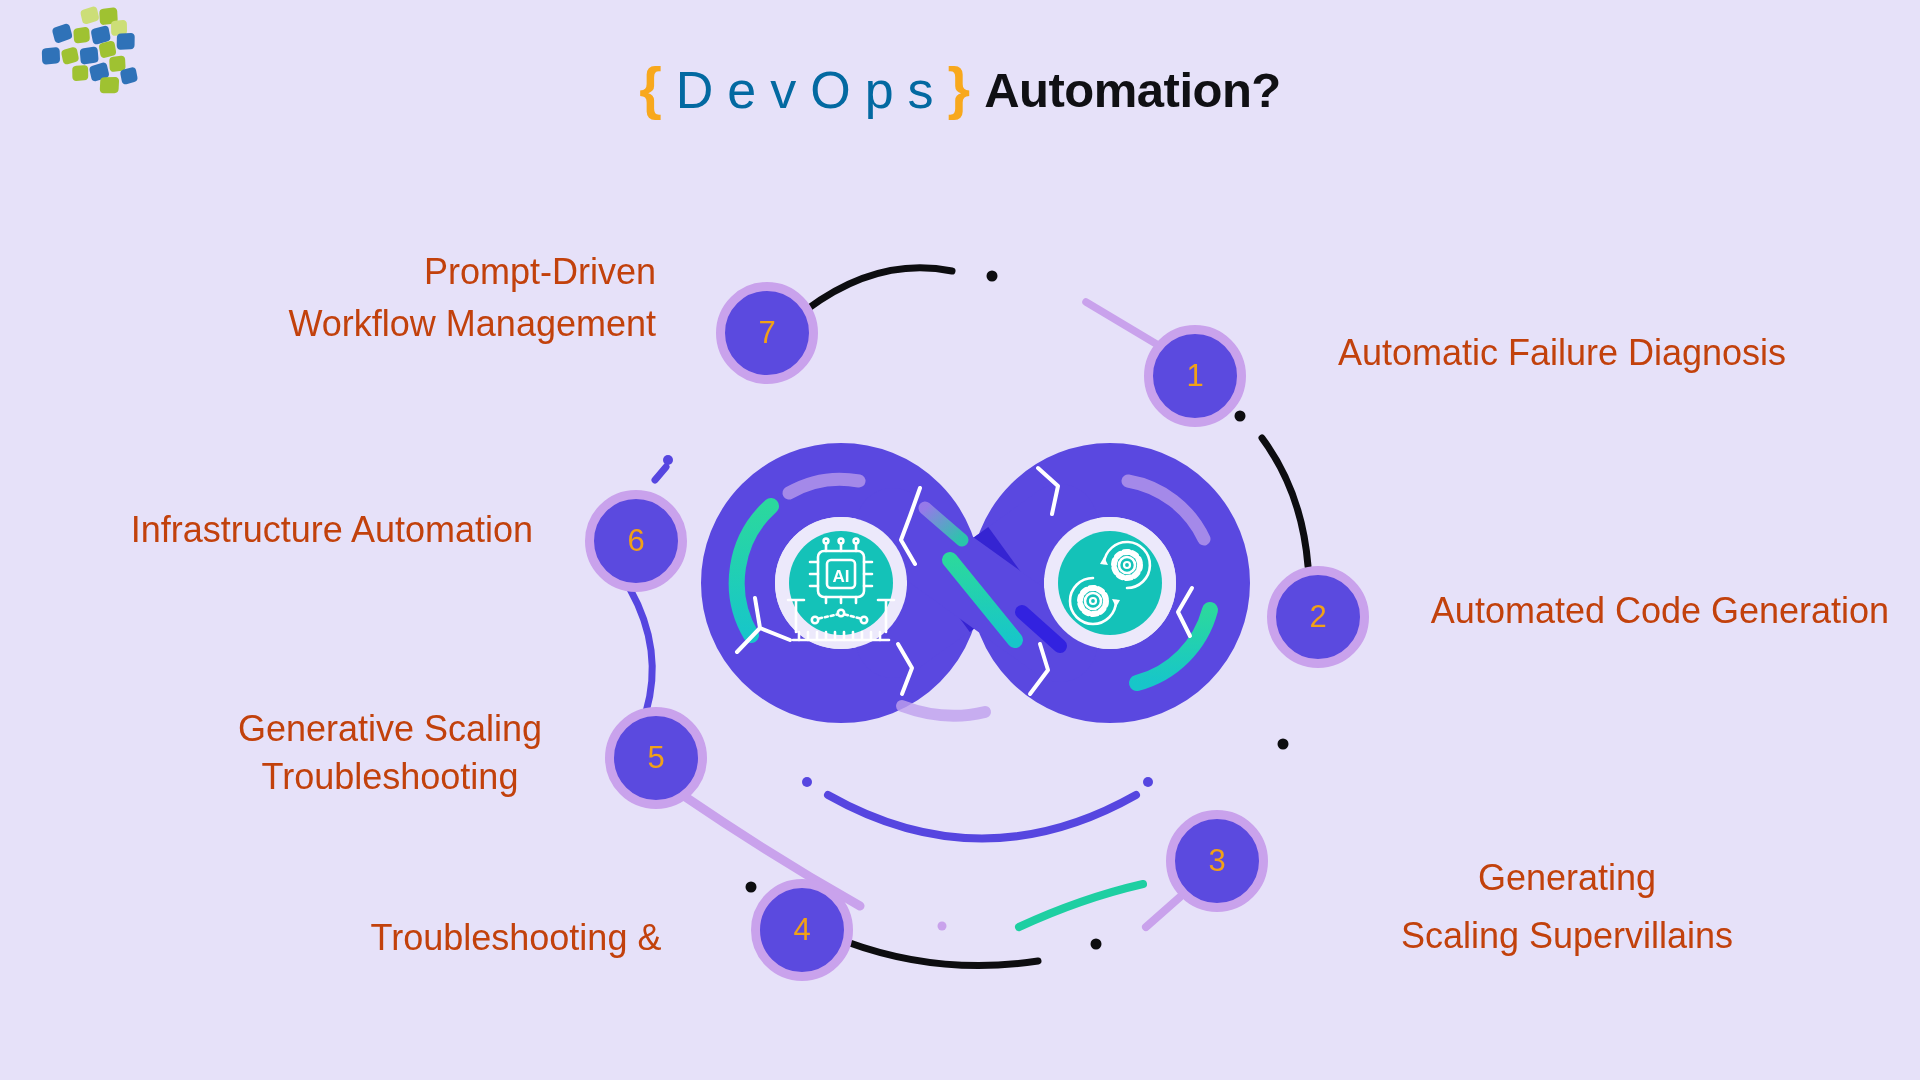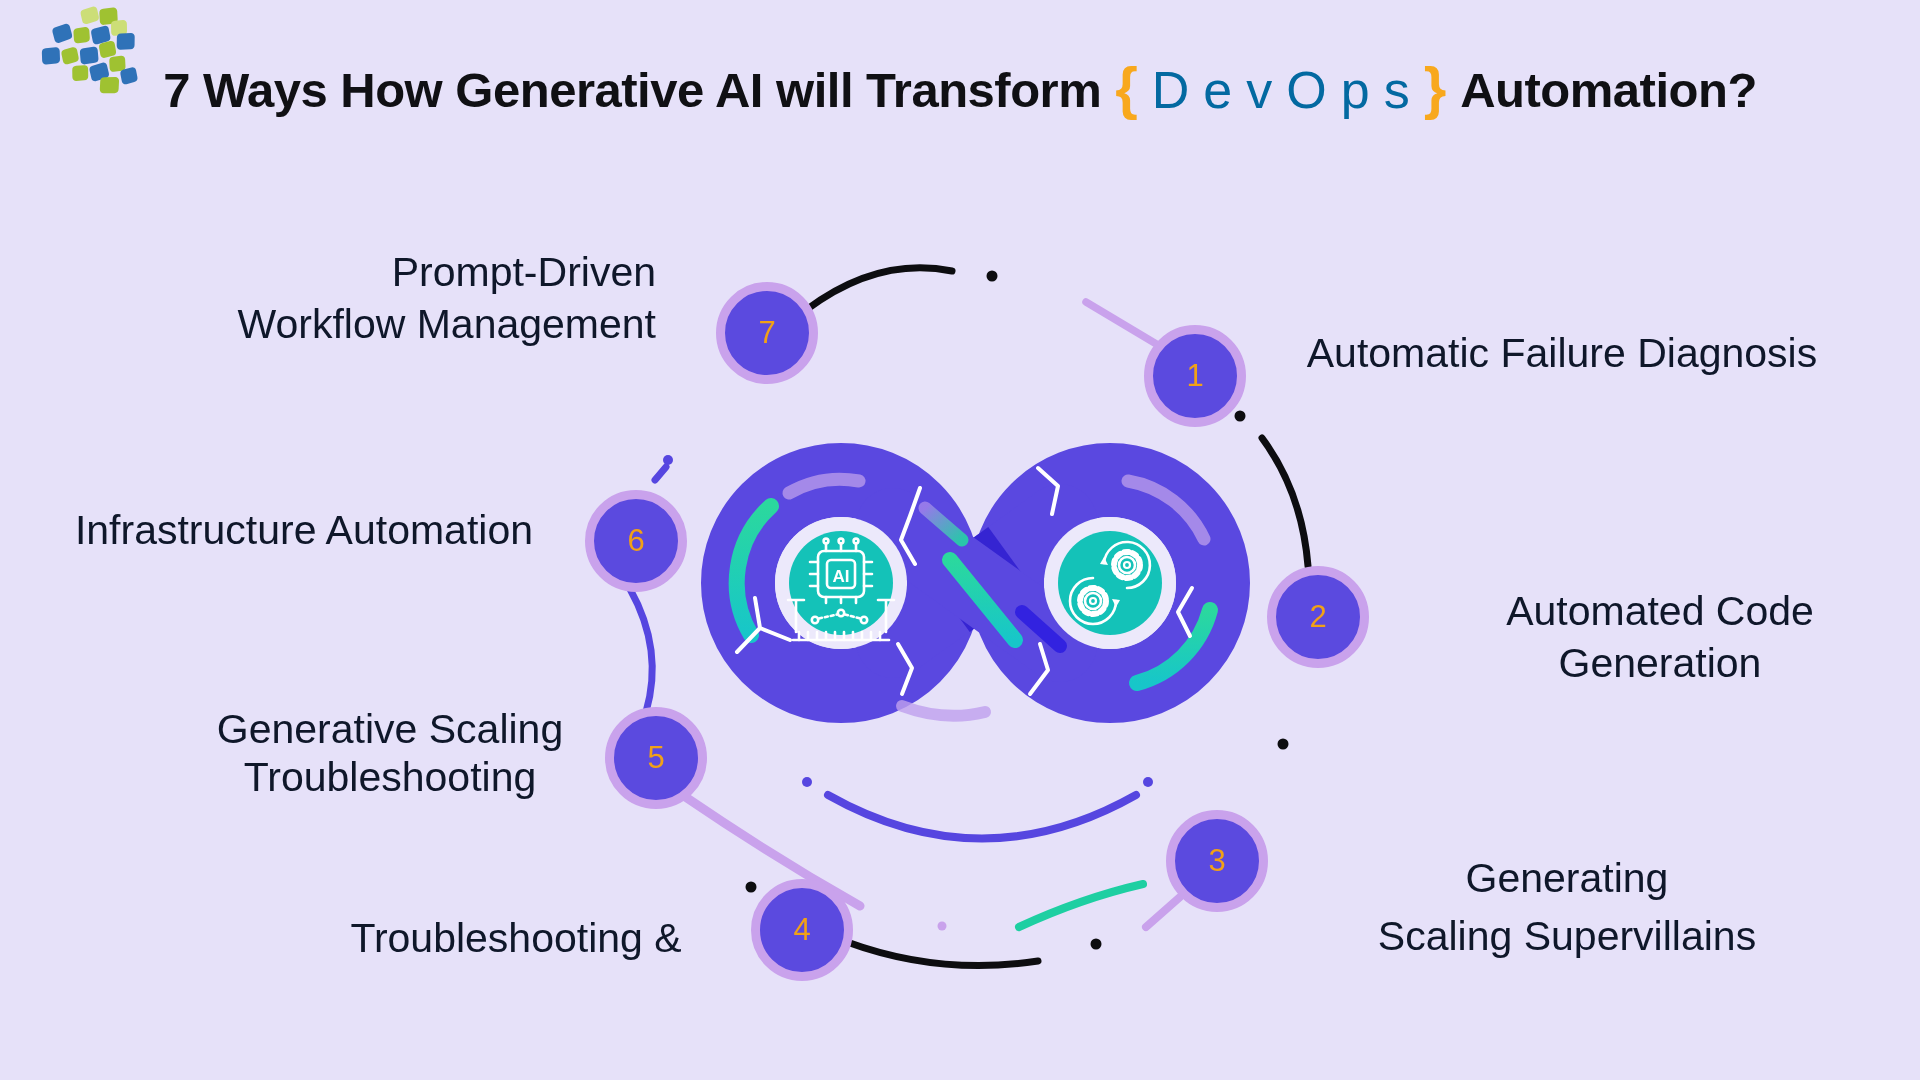--- a/index.html
+++ b/index.html
@@ -17,21 +17,21 @@
   .logo .tile{position:absolute;border-radius:4px;}
 
   
   svg.art{position:absolute;left:0;top:0;}
 
   .node{position:absolute;width:84px;height:84px;border-radius:50%;
         background:#5B4ADF;border:9px solid #C9A2EC;
         display:flex;align-items:center;justify-content:center;
         color:#F1A117;font-size:31px;font-weight:400;}
 
-  .step-label{position:absolute;color:#0f172a;font-size:41px;line-height:52px;font-weight:400;}
+  .step-label{position:absolute;color:#c2410c;font-size:36px;line-height:52px;font-weight:400;}
   .step-label .ln{display:block;}
   .lbl-right{text-align:right;}
   .lbl-center{text-align:center;}
   .lbl-left{text-align:center;}
 </style>
 </head>
 <body>
 
 <div id="canvas">
 
@@ -48,21 +48,20 @@
     <div class="tile" style="left:66px;top:39px;width:16px;height:15px;background:#9FC231;transform:rotate(-3deg);"></div>
     <div class="tile" style="left:84px;top:34px;width:18px;height:16px;background:#2F72B8;transform:rotate(8deg);"></div>
     <div class="tile" style="left:36px;top:57px;width:16px;height:15px;background:#9FC231;transform:rotate(6deg);"></div>
     <div class="tile" style="left:54px;top:59px;width:18px;height:16px;background:#2F72B8;transform:rotate(-6deg);"></div>
     <div class="tile" style="left:74px;top:55px;width:16px;height:15px;background:#9FC231;transform:rotate(4deg);"></div>
     <div class="tile" style="left:62px;top:74px;width:19px;height:16px;background:#9FC231;transform:rotate(10deg);"></div>
     <div class="tile" style="left:84px;top:69px;width:16px;height:15px;background:#2F72B8;transform:rotate(-4deg);"></div>
   </div>
 
   <div class="title-row">
-    <span class="title-text">7 Ways How Generative AI will Transform</span>
     <span class="brace">{</span>
     <span class="devops">DevOps</span>
     <span class="brace">}</span>
     <span class="title-text">Automation?</span>
   </div>
 
   <svg class="art" width="1920" height="1080" viewBox="0 0 1920 1080">
     <defs>
       <linearGradient id="tealGrad" x1="0" y1="0" x2="0" y2="1">
         <stop offset="0" stop-color="#2BD89E"></stop>

